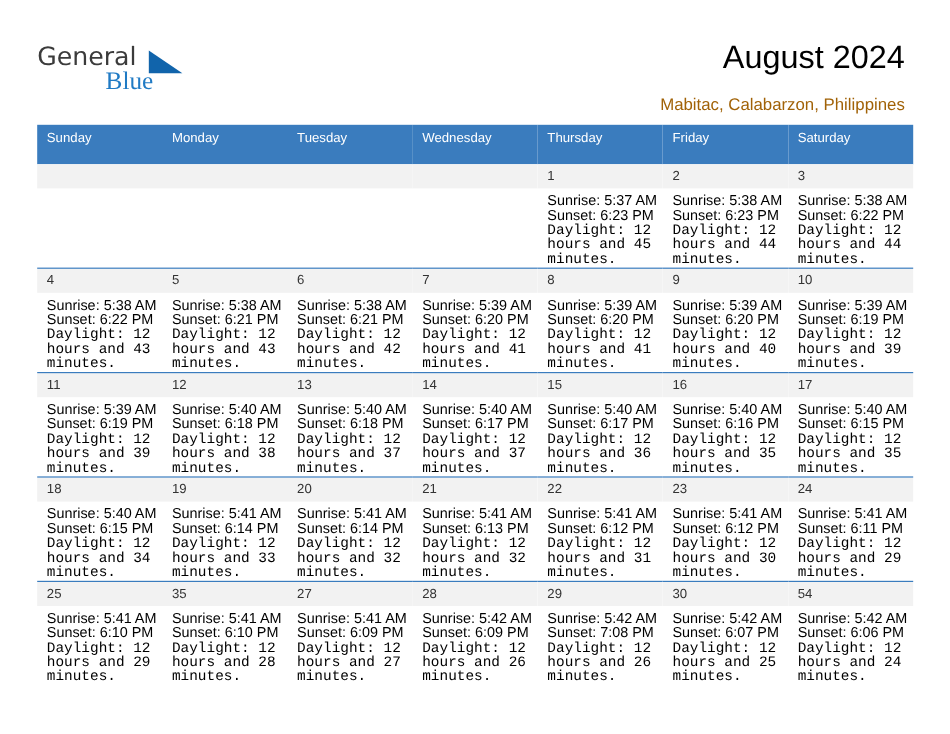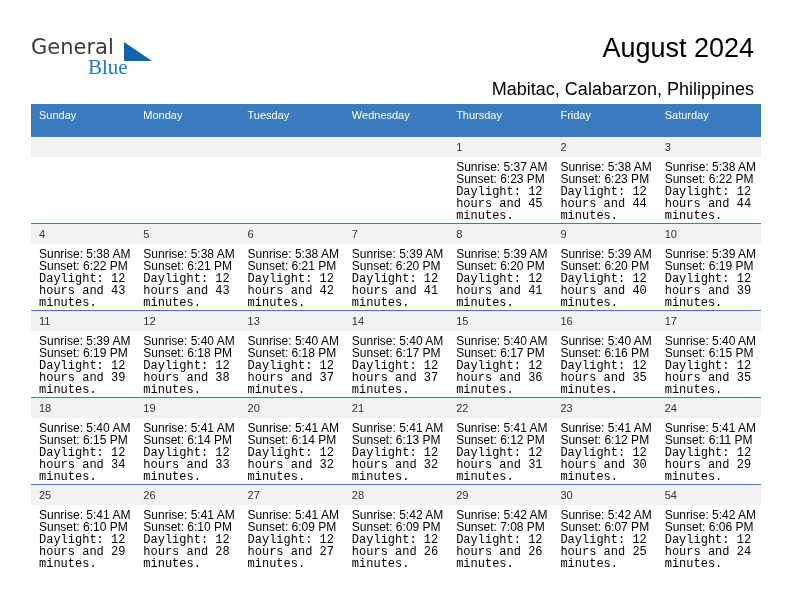--- a/index.html
+++ b/index.html
@@ -63,22 +63,22 @@
     right: 38px;
     top: 33px;
     font-size: 27px;
     color: #000000;
     white-space: nowrap;
   }
   .subtitle {
     position: absolute;
     right: 38px;
     top: 79px;
-    font-size: 18px;
-    color: #000000;
+    font-size: 14px;
+    color: #a16207;
     text-align: right;
     white-space: nowrap;
   }
 
   
   .calendar {
     position: absolute;
     left: 31px;
     top: 104px;
     width: 730px;
@@ -378,21 +378,21 @@
         <tr class="week-row">
           <td>
             <div class="daynum">25</div>
             <div class="details">
               <div>Sunrise: 5:41 AM</div>
               <div>Sunset: 6:10 PM</div>
               <div class="daylight-wrap">Daylight: 12 hours and 29 minutes.</div>
             </div>
           </td>
           <td>
-            <div class="daynum">26</div>
+            <div class="daynum">35</div>
             <div class="details">
               <div>Sunrise: 5:41 AM</div>
               <div>Sunset: 6:10 PM</div>
               <div class="daylight-wrap">Daylight: 12 hours and 28 minutes.</div>
             </div>
           </td>
           <td>
             <div class="daynum">27</div>
             <div class="details">
               <div>Sunrise: 5:41 AM</div>

